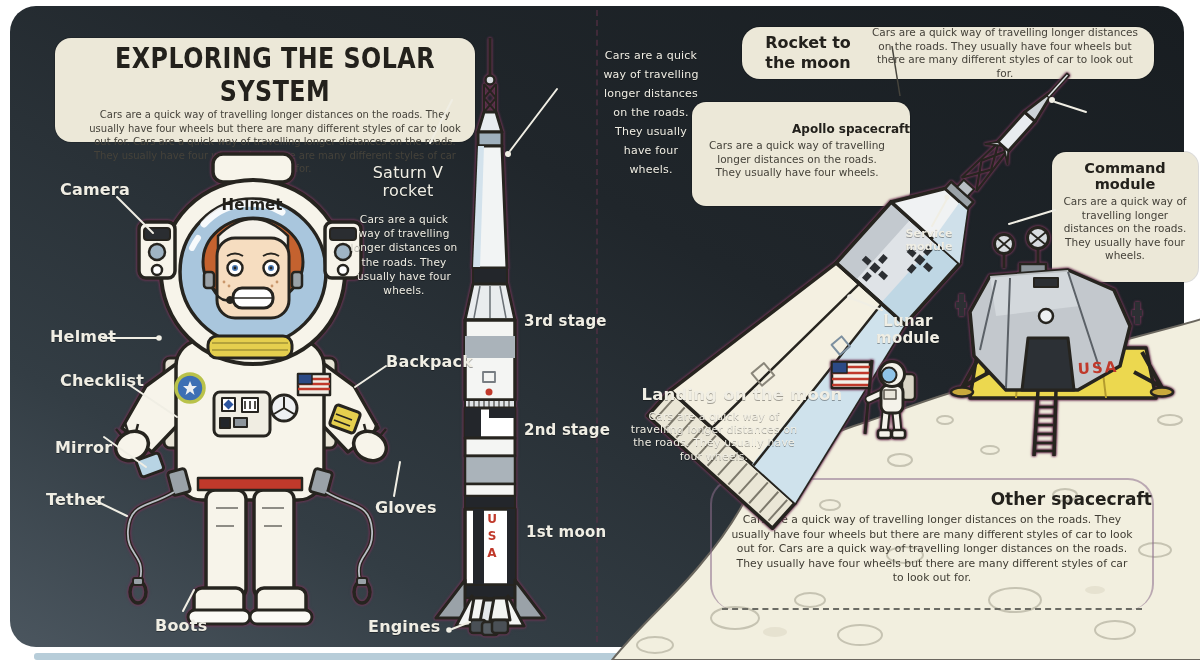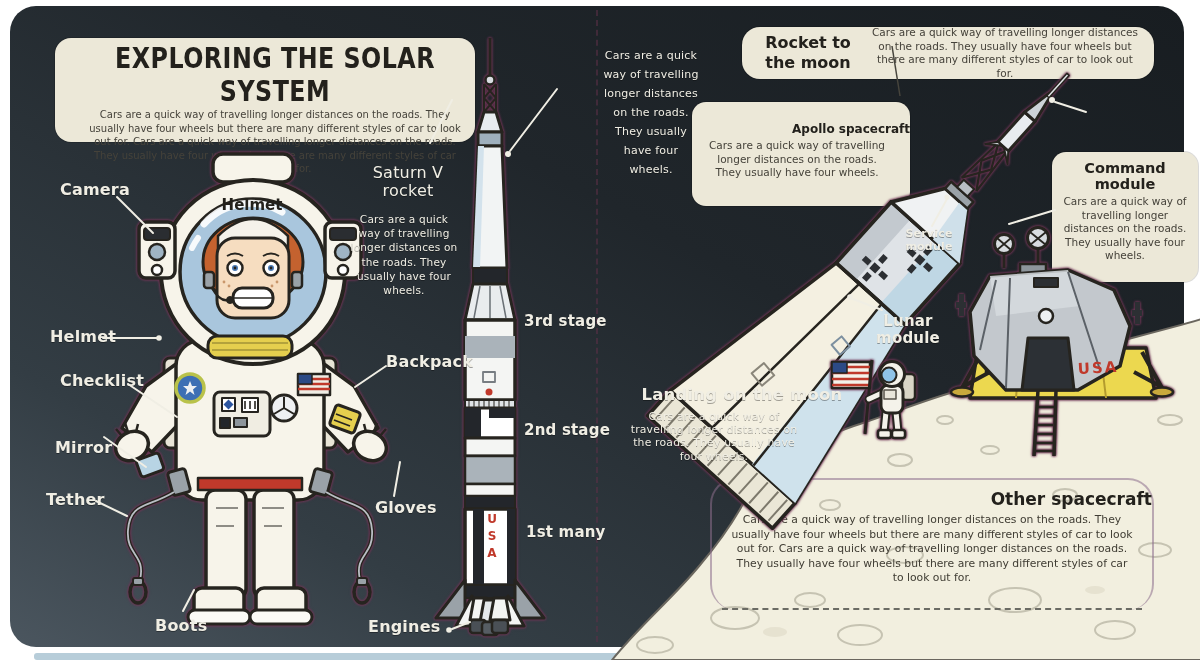--- a/index.html
+++ b/index.html
@@ -245,21 +245,21 @@
   <div class="wlabel" style="left:375px;top:498px;">Gloves</div>
   <div class="wlabel" style="left:386px;top:352px;">Backpack</div>
   <div class="wlabel" style="left:368px;top:617px;">Engines</div>
   <div class="abs heading" style="left:204px;top:196px;width:96px;text-align:center;font-size:15px;">Helmet</div>
 
   <div class="wlabel wrap" style="left:368px;top:164px;width:80px;font-size:16px;font-weight:400;">Saturn V rocket</div>
   <div class="wlabel wrap" style="left:350px;top:212px;width:108px;font-size:10.5px;font-weight:400;line-height:14.2px;">Cars are a quick way of travelling longer distances on the roads. They usually have four wheels.</div>
 
   <div class="wlabel" style="left:524px;top:312px;font-size:15px;">3rd stage</div>
   <div class="wlabel" style="left:524px;top:421px;font-size:15px;">2nd stage</div>
-  <div class="wlabel" style="left:526px;top:523px;font-size:15px;">1st many</div>
+  <div class="wlabel" style="left:526px;top:523px;font-size:15px;">1st moon</div>
 
   <div class="wlabel wrap" style="left:603px;top:46px;width:96px;font-size:11px;font-weight:400;line-height:19px;">Cars are a quick way of travelling longer distances on the roads. They usually have four wheels.</div>
 
   <div class="box" style="left:742px;top:27px;width:412px;height:52px;border-radius:18px;display:flex;align-items:center;">
     <div class="heading" style="width:112px;min-width:112px;font-size:16px;text-align:center;line-height:1.25;padding-left:10px;">Rocket to the moon</div>
     <div class="bodytxt" style="flex:1;font-size:10.5px;line-height:13.5px;text-align:center;padding:0 14px 0 6px;">Cars are a quick way of travelling longer distances on the roads. They usually have four wheels but there are many different styles of car to look out for.</div>
   </div>
 
   <div class="box" style="left:692px;top:102px;width:218px;height:104px;border-radius:14px;">
     <div class="heading" style="text-align:right;font-size:12px;margin-top:20px;">Apollo spacecraft</div>

